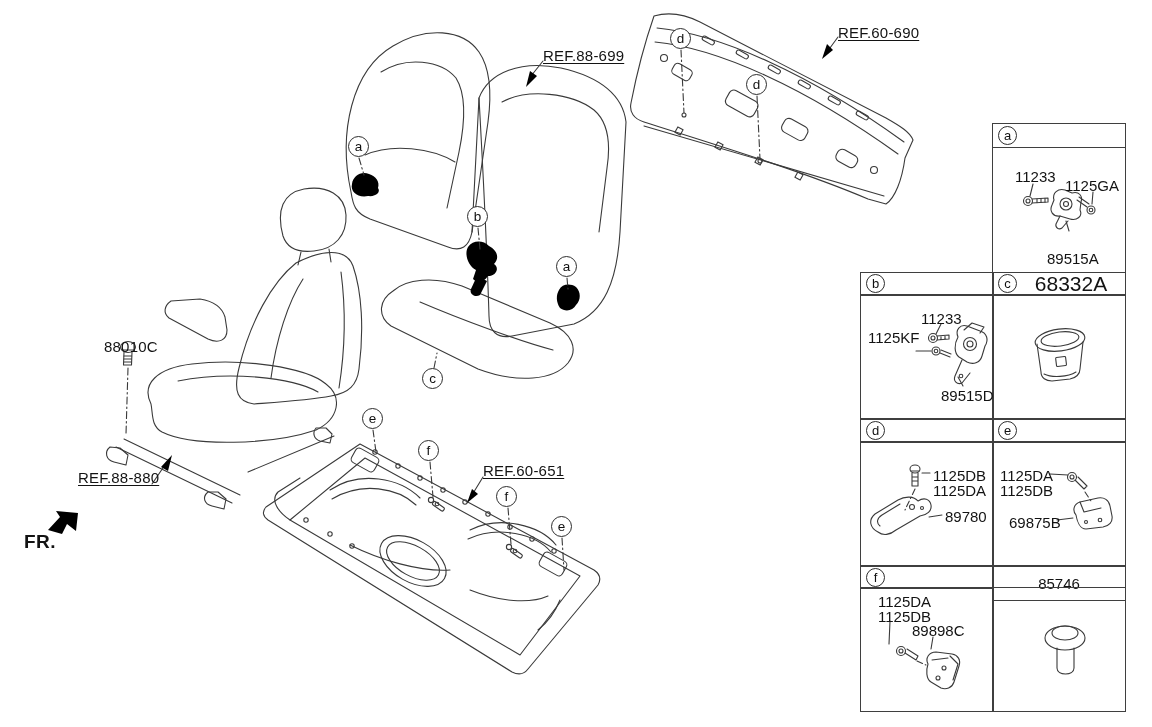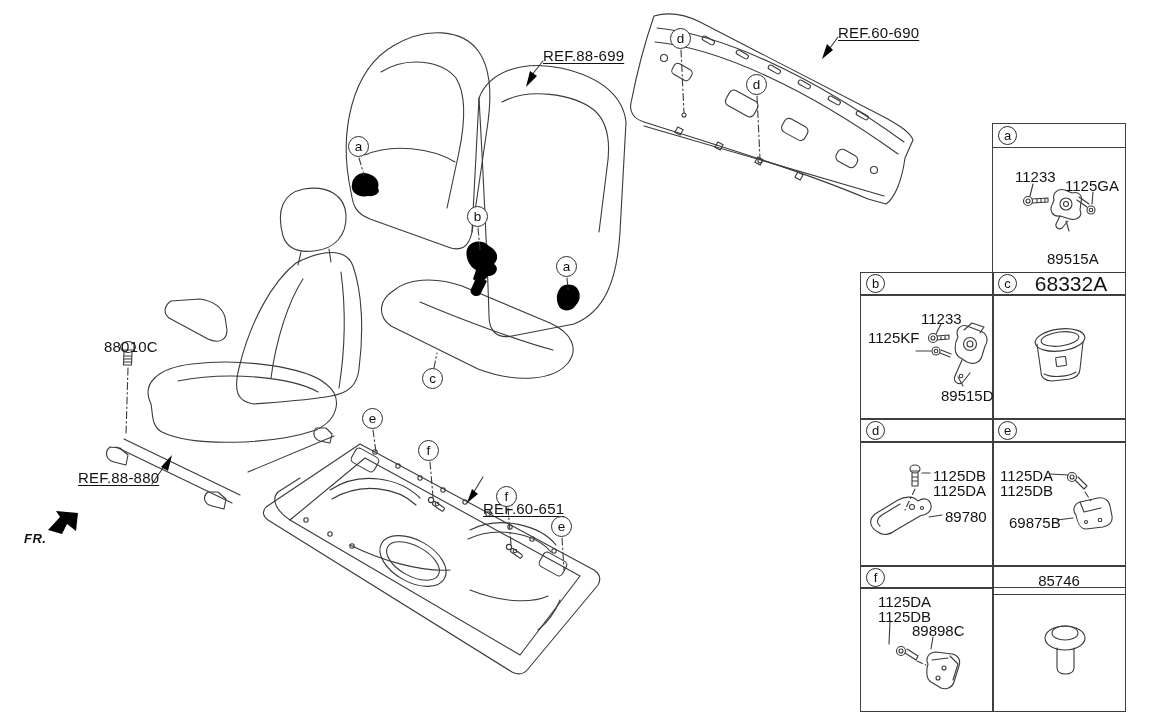--- a/index.html
+++ b/index.html
@@ -3,21 +3,21 @@
 <meta charset="utf-8">
 <style>
   html,body{margin:0;padding:0;background:#ffffff;}
   .canvas{
     position:relative;width:1152px;height:727px;background:#fff;overflow:hidden;
     font-family:"Liberation Sans", sans-serif;color:#111;
   }
   .art{position:absolute;left:0;top:0;z-index:1;}
   .lbl{position:absolute;z-index:4;font-size:15px;white-space:nowrap;color:#131313;letter-spacing:0.2px;}
   .ref{text-decoration:underline;text-underline-offset:2px;text-align:center;}
-  .fr{font-size:13px;font-weight:700;letter-spacing:0.5px;font-style:italic;}
+  .fr{font-size:19px;font-weight:700;letter-spacing:0.5px;}
   .callout{
     position:absolute;z-index:5;width:21px;height:21px;border:1.5px solid #2d2d2d;border-radius:50%;
     background:#fff;display:flex;align-items:center;justify-content:center;
     font-size:13.5px;line-height:1;color:#111;box-sizing:border-box;
   }
   .cell{position:absolute;z-index:2;border:1.5px solid #3f3f3f;box-sizing:border-box;background:transparent;}
   .hdr{display:flex;align-items:center;padding-left:5px;}
   .hdr .callout{position:static;width:19px;height:19px;font-size:13px;flex:0 0 auto;}
   .hdr .hpn{flex:1;text-align:center;font-size:21px;color:#131313;}
   .hdr-center{display:flex;align-items:center;justify-content:center;font-size:15px;color:#131313;}
@@ -241,21 +241,21 @@
         <path d="M915 489 L905 510"></path>
         <path d="M1085 492 L1091 501"></path>
         <path d="M917 661 L926 665"></path>
       </g>
     </g>
   </svg>
 
   <div class="lbl ref" style="left:543px;top:47px;">REF.88-699</div>
   <div class="lbl ref" style="left:838px;top:24px;">REF.60-690</div>
   <div class="lbl ref" style="left:78px;top:469px;">REF.88-880</div>
-  <div class="lbl ref" style="left:483px;top:462px;margin-top:38px;">REF.60-651</div>
+  <div class="lbl ref" style="left:483px;top:462px;">REF.60-651</div>
   <div class="lbl" style="left:104px;top:310px;margin-top:28px;">88010C</div>
   <div class="lbl fr" style="left:24px;top:531px;">FR.</div>
 
   <div class="callout" style="left:348px;top:136px;">a</div>
   <div class="callout" style="left:467px;top:206px;">b</div>
   <div class="callout" style="left:556px;top:256px;">a</div>
   <div class="callout" style="left:422px;top:368px;">c</div>
   <div class="callout" style="left:670px;top:28px;">d</div>
   <div class="callout" style="left:746px;top:74px;">d</div>
   <div class="callout" style="left:362px;top:408px;">e</div>
@@ -280,21 +280,21 @@
 
   <div class="cell hdr" style="left:992px;top:419px;width:134px;height:23.5px;">
     <span class="callout">e</span>
   </div>
   <div class="cell" style="left:992px;top:441px;width:134px;height:125px;">
     <span class="pn" style="left:7px;top:25px;">1125DA</span>
     <span class="pn" style="left:7px;top:40px;">1125DB</span>
     <span class="pn" style="left:16px;top:72px;">69875B</span>
   </div>
 
-  <div class="cell hdr-center" style="left:992px;top:566px;width:134px;height:29px;">
+  <div class="cell hdr-center" style="left:992px;top:566px;width:134px;height:35px;">
     <span>85746</span>
   </div>
   <div class="cell" style="left:992px;top:587px;width:134px;height:125px;"></div>
 
   <div class="cell hdr" style="left:860px;top:272px;width:133.5px;height:23.5px;">
     <span class="callout">b</span>
   </div>
   <div class="cell" style="left:860px;top:294px;width:133.5px;height:125px;">
     <span class="pn" style="left:60px;top:15px;">11233</span>
     <span class="pn" style="left:7px;top:34px;text-align:right;">1125KF</span>

